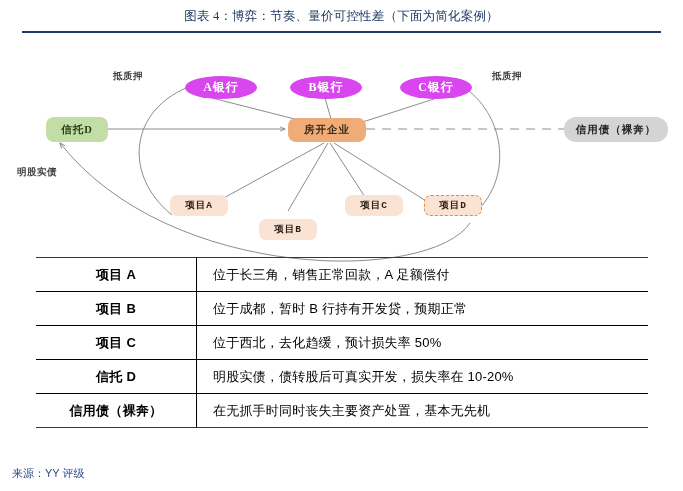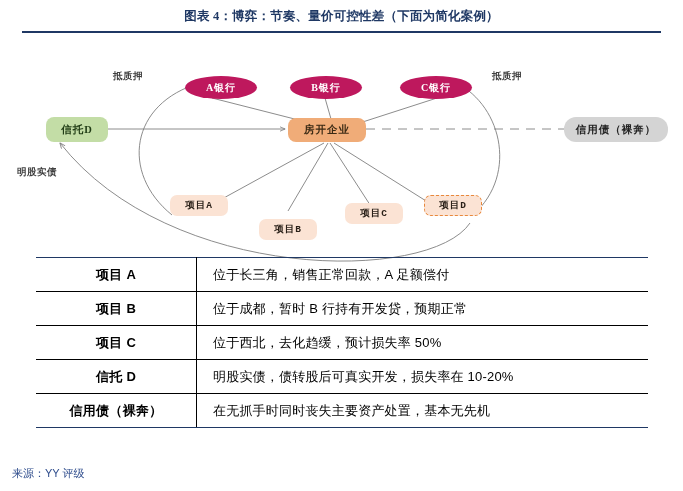--- a/index.html
+++ b/index.html
@@ -23,21 +23,21 @@
   }
 
   
   .chart-title {
     position: absolute;
     left: 0;
     top: 8px;
     width: 683px;
     text-align: center;
     font-family: "Liberation Serif", "DejaVu Serif", serif;
-    font-weight: bold;
+    font-weight: normal;
     font-size: 12.5px;
     color: #1F3864;
     letter-spacing: 0.2px;
     white-space: nowrap;
   }
   .title-rule {
     position: absolute;
     left: 22px;
     top: 31px;
     width: 639px;
@@ -69,23 +69,23 @@
     justify-content: center;
     font-family: "Liberation Serif", "DejaVu Serif", serif;
     font-weight: bold;
     white-space: nowrap;
     letter-spacing: 1px;
   }
   .node-bank {
     width: 72px;
     height: 23px;
     border-radius: 50%;
-    background: #be185d;
+    background: #d946ef;
     color: #ffffff;
-    font-size: 10px;
+    font-size: 12px;
   }
   .node-center {
     width: 78px;
     height: 24px;
     border-radius: 8px;
     background: #F0AC78;
     color: #3B2A14;
     font-size: 10.5px;
   }
   .node-trust {
@@ -232,21 +232,21 @@
     <div class="node node-bond" style="left:564px; top:84px;">
       <span>信用债（裸奔）</span>
     </div>
 
     <div class="node node-project" style="left:170px; top:162px;">
       <span>项目A</span>
     </div>
     <div class="node node-project" style="left:259px; top:162px;margin-top:24px;">
       <span>项目B</span>
     </div>
-    <div class="node node-project" style="left:345px; top:162px;margin-top:8px;">
+    <div class="node node-project" style="left:345px; top:162px;">
       <span>项目C</span>
     </div>
     <div class="node node-project dashed" style="left:424px; top:162px;">
       <span>项目D</span>
     </div>
 
     <div class="edge-label" style="left:113px; top:37px;">抵质押</div>
     <div class="edge-label" style="left:492px; top:37px;">抵质押</div>
     <div class="edge-label" style="left:17px; top:133px;">明股实债</div>
 

